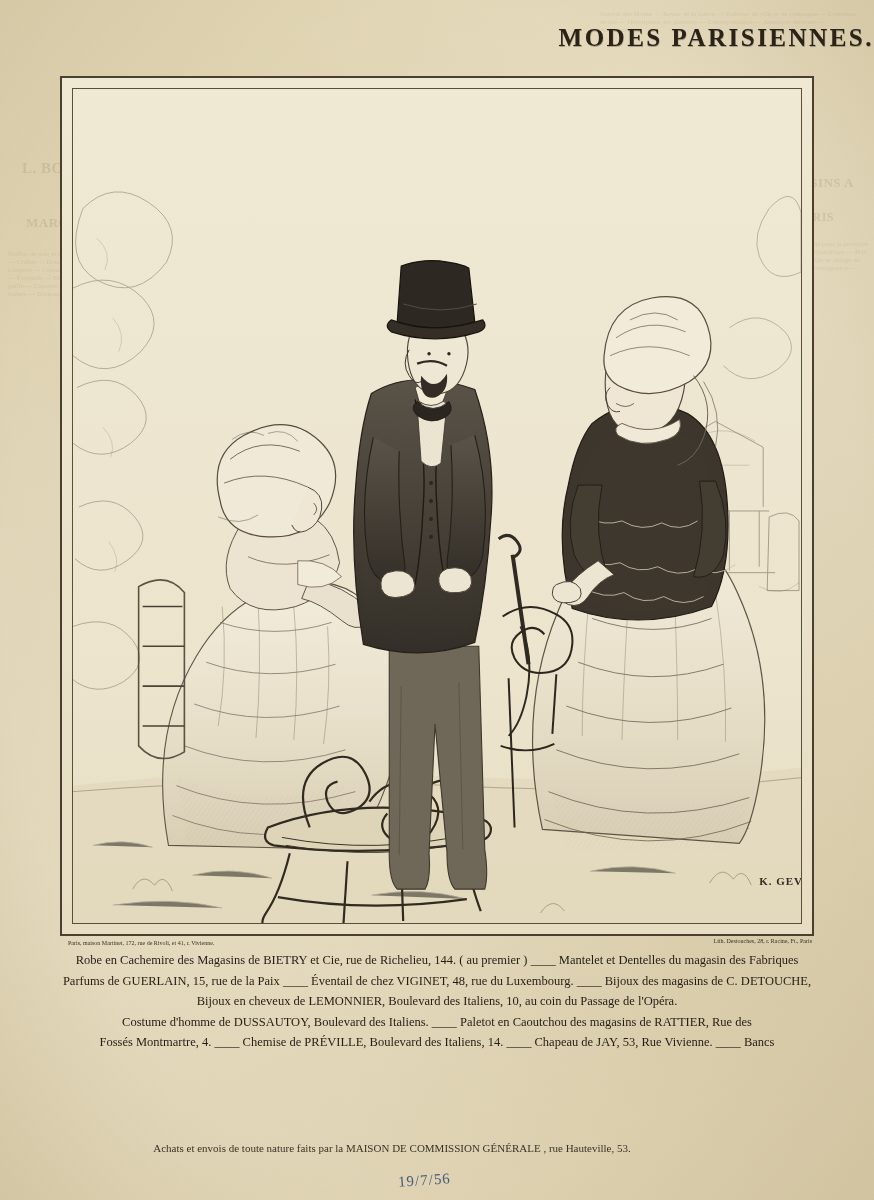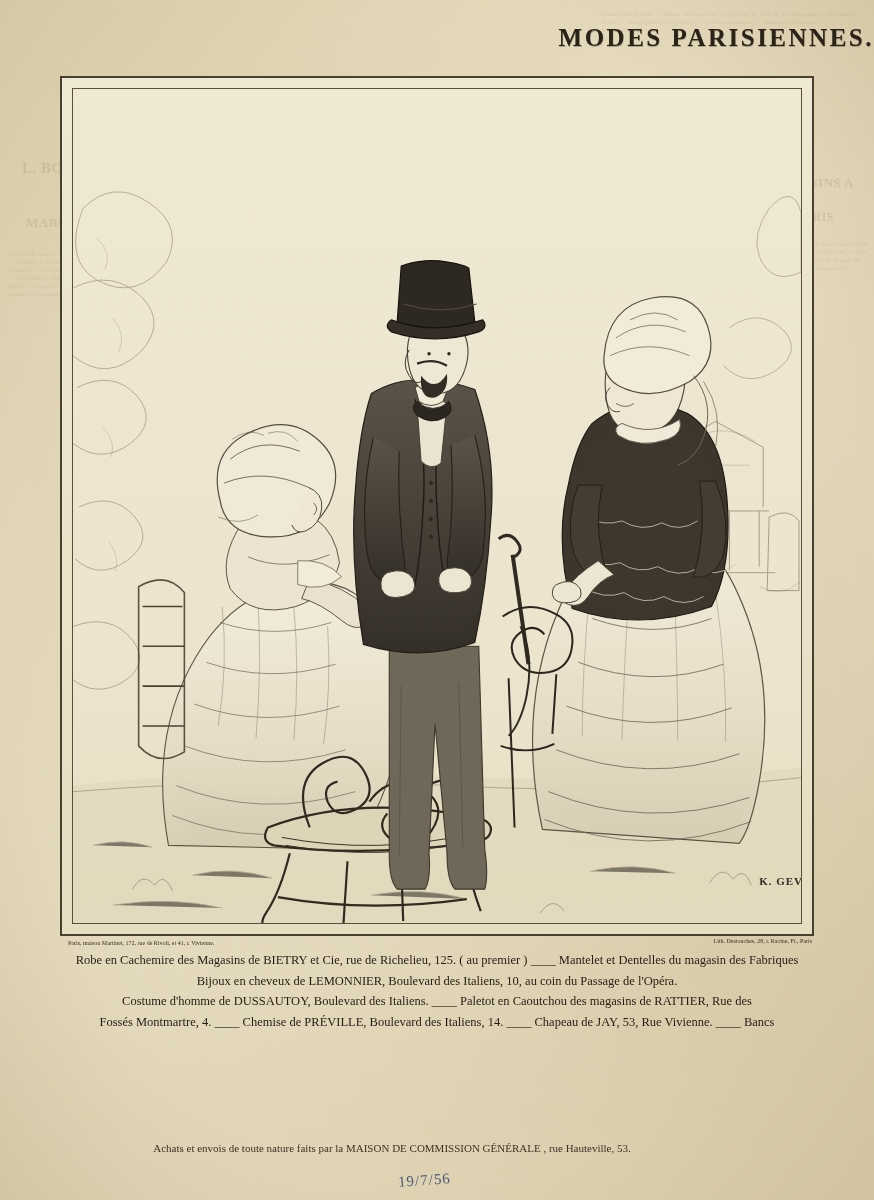--- a/index.html
+++ b/index.html
@@ -409,21 +409,22 @@
 
       <text x="690" y="800" font-family="Liberation Serif, serif" font-size="11" font-weight="bold" fill="#332c22" letter-spacing="1">K. GEVS</text>
     </svg>
   </div>
 </div>
 
 <div class="credit-left">Paris, maison Martinet, 172, rue de Rivoli, et 41, r. Vivienne.</div>
 <div class="credit-right">Lith. Destouches, 28, r. Racine, Ft., Paris</div>
 
 <div id="caption">
-  <div class="line">Robe en Cachemire des Magasins de BIETRY et Cie, rue de Richelieu, 125. ( au premier ) ____ Mantelet et Dentelles du magasin des Fabriques</div>
+  <div class="line">Robe en Cachemire des Magasins de BIETRY et Cie, rue de Richelieu, 144. ( au premier ) ____ Mantelet et Dentelles du magasin des Fabriques</div>
+  <div class="line">Parfums de GUERLAIN, 15, rue de la Paix ____ Éventail de chez VIGINET, 48, rue du Luxembourg. ____ Bijoux des magasins de C. DETOUCHE,</div>
   <div class="line">Bijoux en cheveux de LEMONNIER, Boulevard des Italiens, 10, au coin du Passage de l'Opéra.</div>
   <div class="line">Costume d'homme de DUSSAUTOY, Boulevard des Italiens. ____ Paletot en Caoutchou des magasins de RATTIER, Rue des</div>
   <div class="line">Fossés Montmartre, 4. ____ Chemise de PRÉVILLE, Boulevard des Italiens, 14. ____ Chapeau de JAY, 53, Rue Vivienne. ____ Bancs</div>
 </div>
 
 <div id="footer-note">Achats et envois de toute nature faits par la MAISON DE COMMISSION GÉNÉRALE , rue Hauteville, 53.</div>
 
 <div id="hand-note">19/7/56</div>
 
 </body></html>

